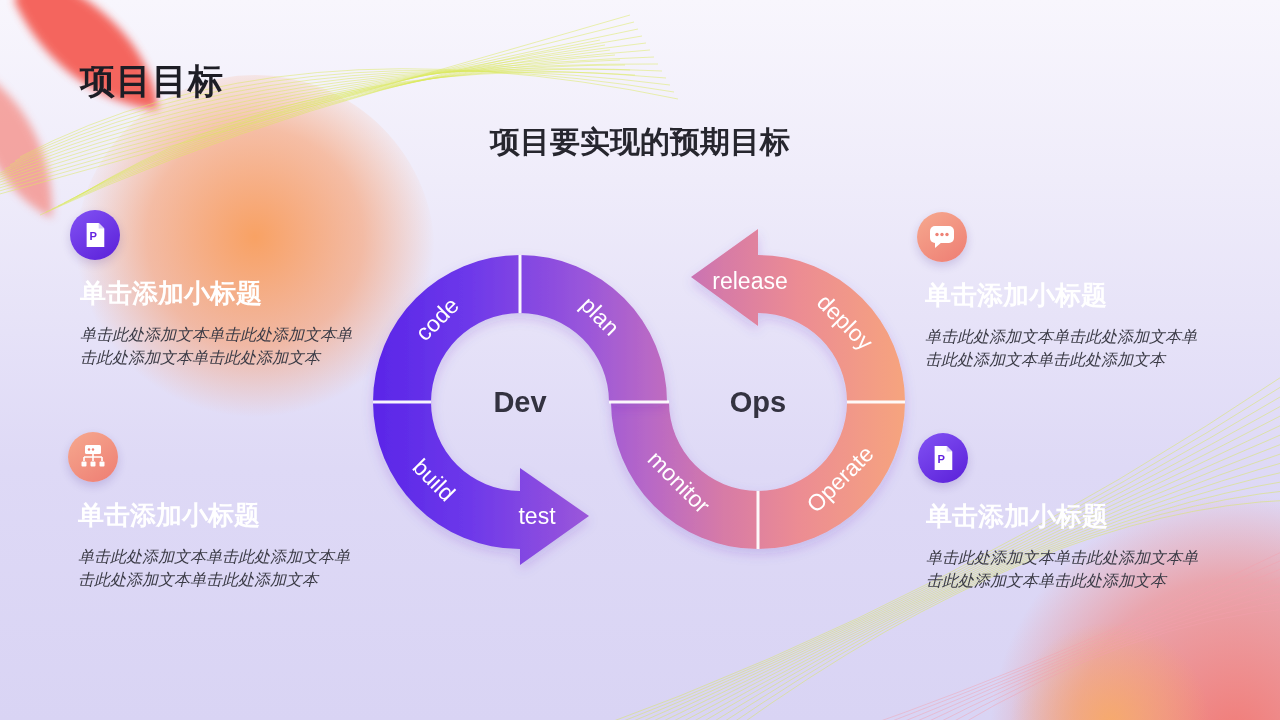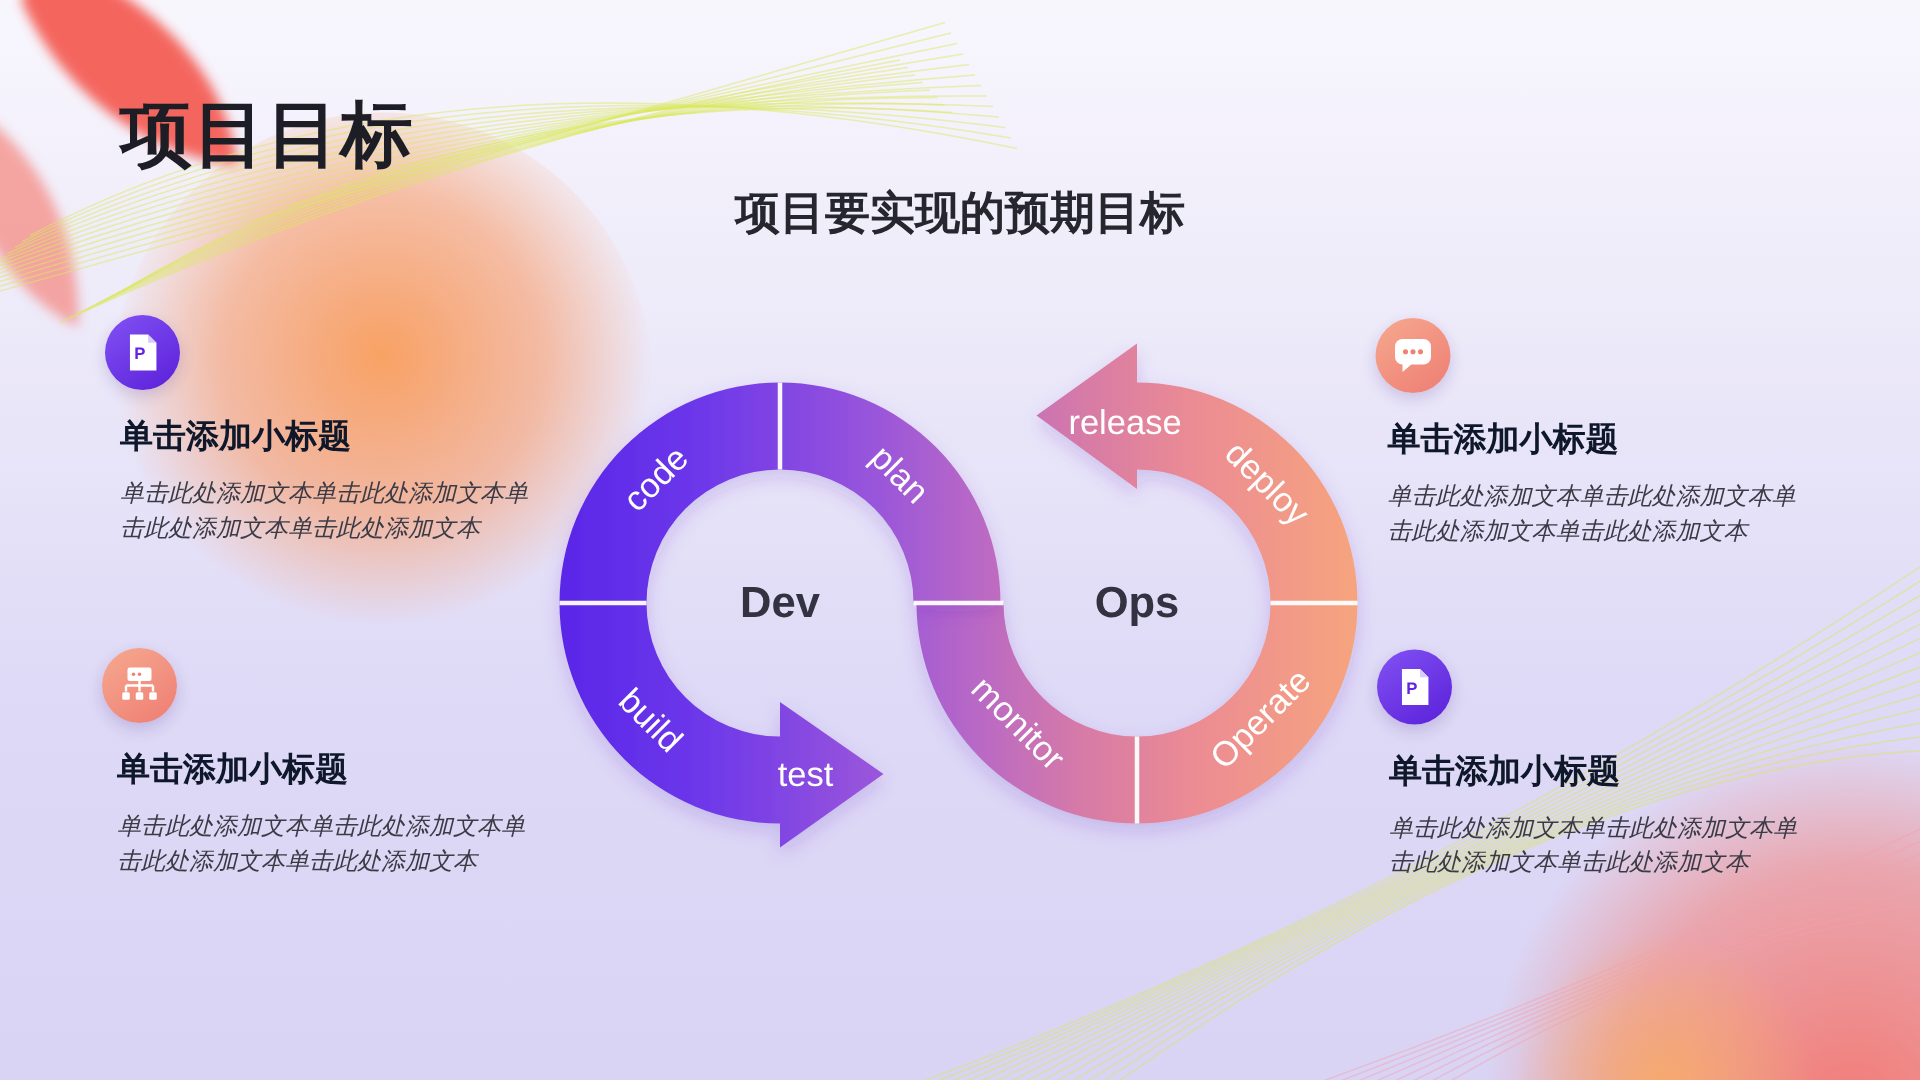--- a/index.html
+++ b/index.html
@@ -3,28 +3,28 @@
 <meta charset="utf-8">
 <style>
   html,body{margin:0;padding:0;background:#888;}
   .slide{position:relative;width:1280px;height:720px;overflow:hidden;
          font-family:"Liberation Sans","DejaVu Sans",sans-serif;}
   .bg{position:absolute;inset:0;z-index:0;
       background:linear-gradient(180deg,#f8f6fd 0%,#efecfa 25%,#ded9f6 65%,#d9d4f4 100%);}
   svg.decor{position:absolute;left:0;top:0;z-index:1;}
   svg.diagram{position:absolute;left:0;top:0;z-index:2;}
   .txt{position:absolute;z-index:3;}
-  .title{left:80px;top:58px;font-size:48px;font-weight:900;color:#1d1d25;letter-spacing:1px;}
+  .title{left:80px;top:58px;font-size:35px;font-weight:900;color:#1d1d25;letter-spacing:1px;}
   .subtitle{left:0;top:122px;width:1280px;text-align:center;font-size:30px;font-weight:800;color:#26262e;}
   .info-block{position:absolute;z-index:3;width:300px;}
   .icon-circle{width:50px;height:50px;border-radius:50%;display:flex;align-items:center;
                justify-content:center;margin-bottom:16px;box-shadow:0 4px 10px rgba(60,30,140,.18);}
   .icon-circle.purple{background:linear-gradient(145deg,#8252f4,#5a1fd8);}
   .icon-circle.coral{background:linear-gradient(145deg,#f6a98f,#ee7d73);}
-  .info-block h3{margin:0 0 12px;font-size:22px;font-weight:800;color:#0f172a;}
+  .info-block h3{margin:0 0 12px;font-size:26px;font-weight:800;color:#ffffff;}
   .info-block .body{font-size:16px;line-height:23px;color:#3b3b46;font-style:italic;}
   .left-col .icon-circle{margin-left:0;}
   .left-col h3,.left-col .body{margin-left:10px;}
   .right-col h3,.right-col .body{margin-left:8px;}
   #mesh-tl path{stroke:#dcea5e;fill:none;stroke-width:1;opacity:.5;}
   #mesh-br path{stroke:#d9e75d;fill:none;stroke-width:1;opacity:.5;}
   #mesh-br2 path{stroke:#f3a0ac;fill:none;stroke-width:1;opacity:.45;}
   .band-label{fill:#ffffff;font-size:23px;font-weight:500;text-anchor:middle;}
   .center-label{fill:#333240;font-size:29px;font-weight:800;text-anchor:middle;}
 </style>

